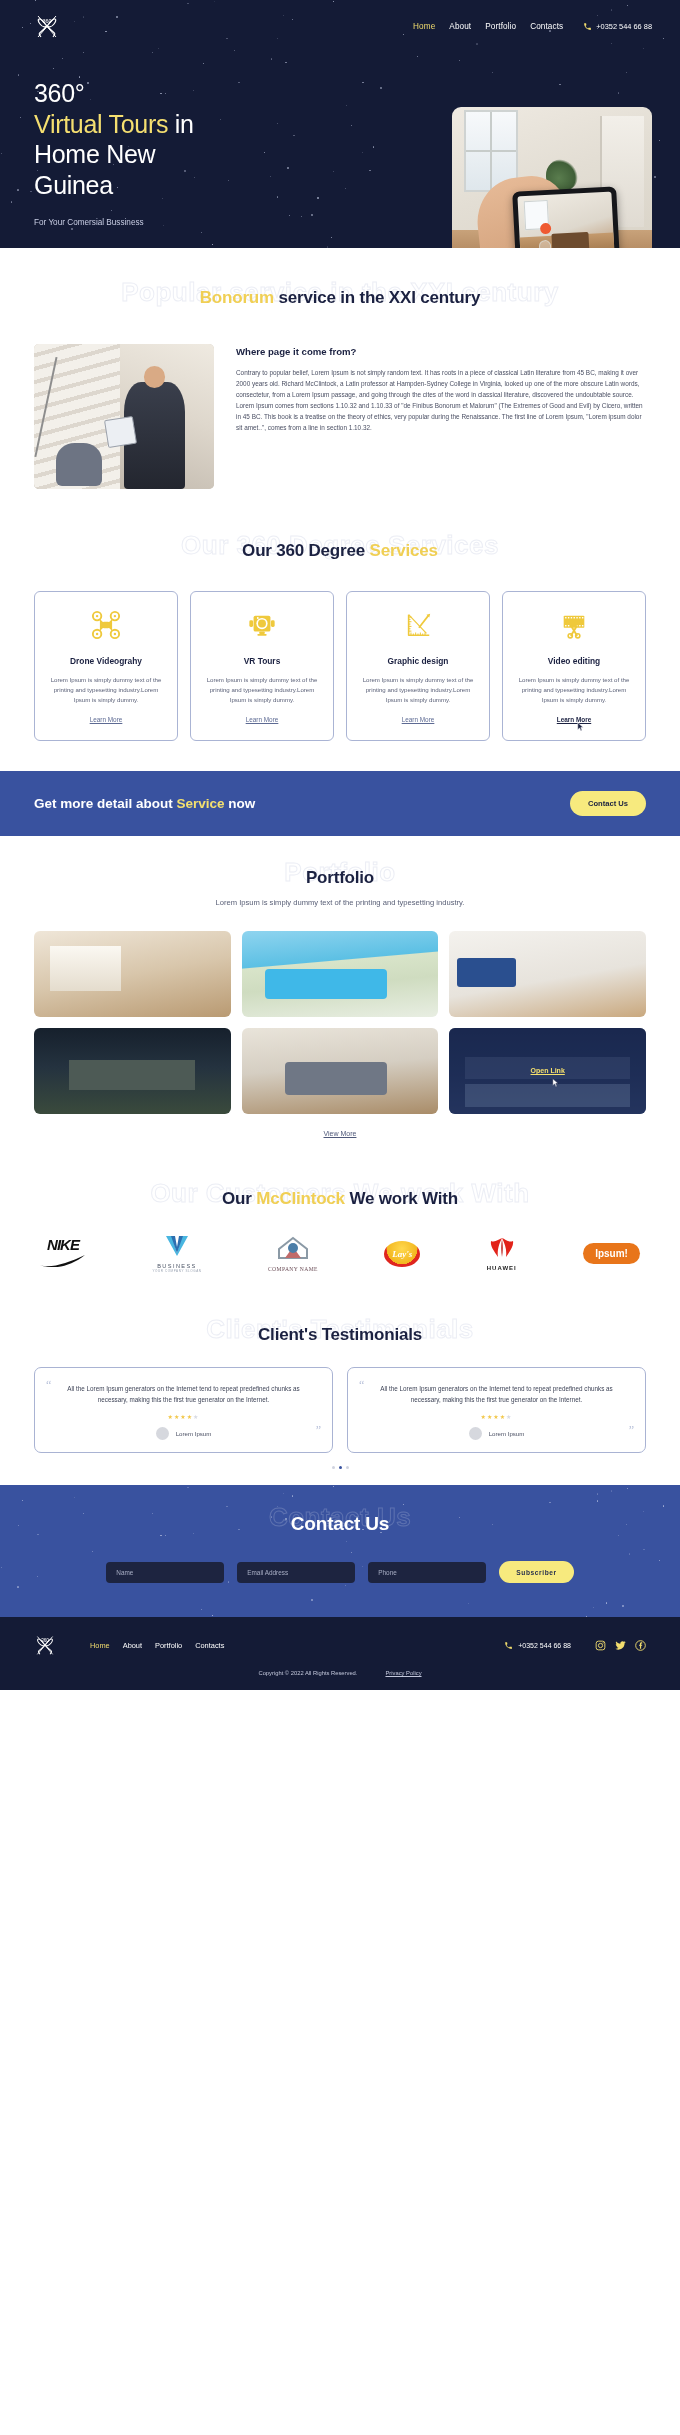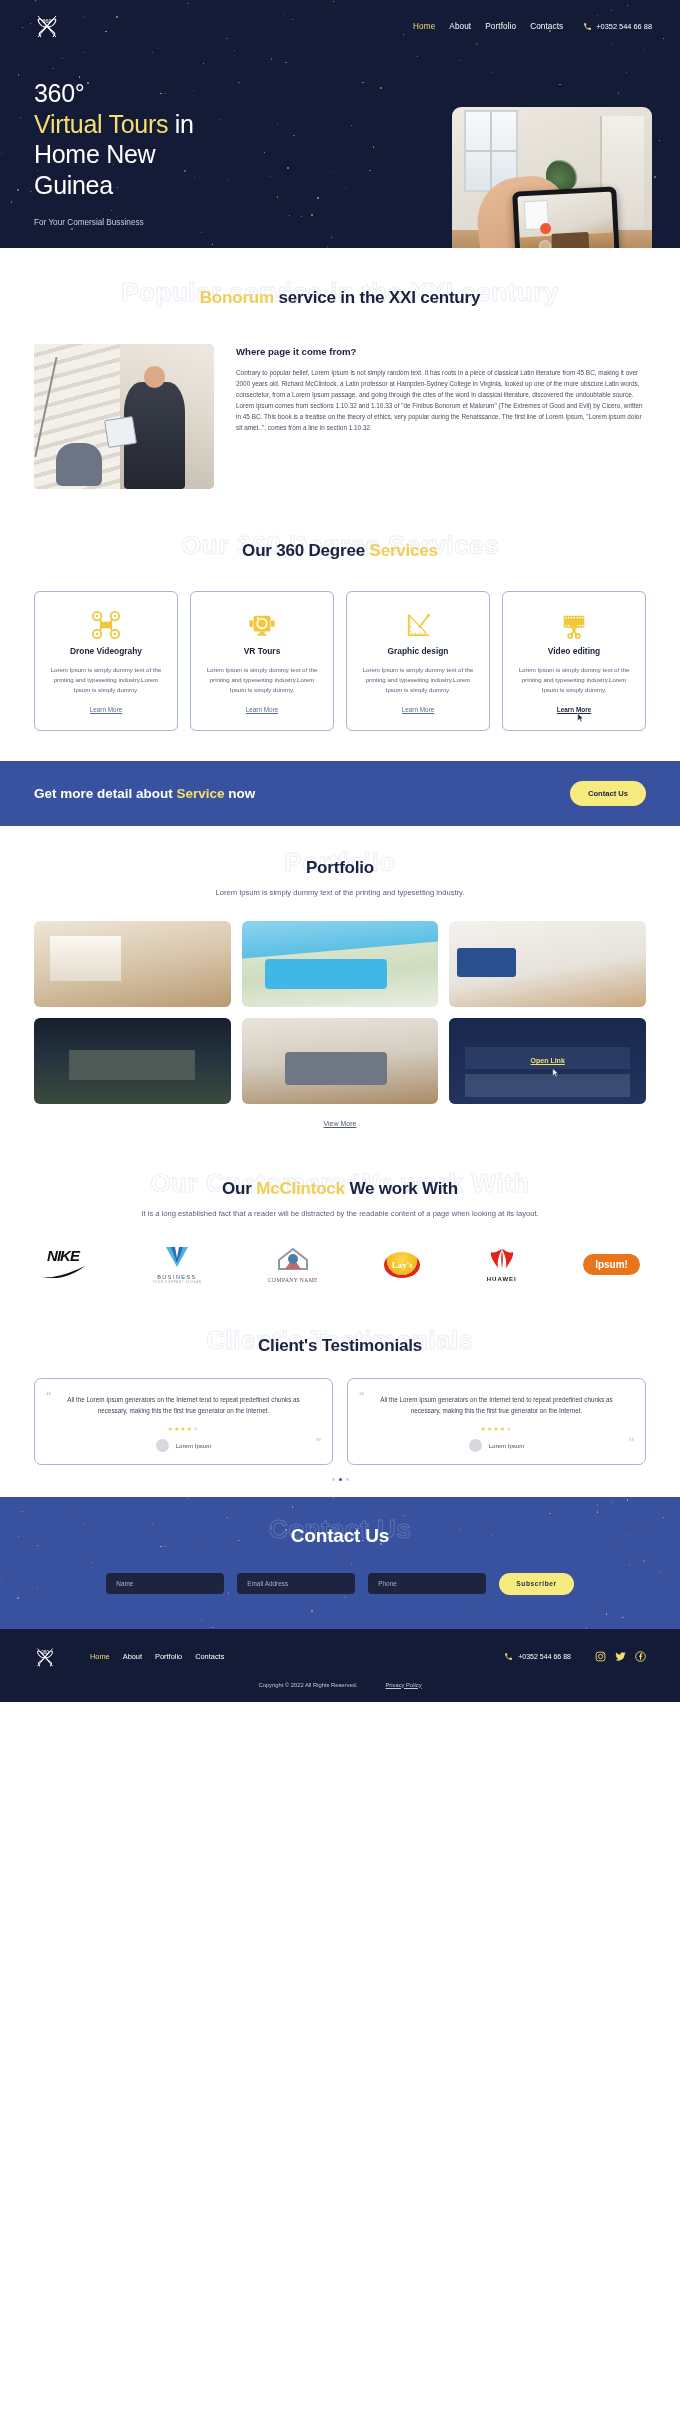--- a/index.html
+++ b/index.html
@@ -247,21 +247,21 @@
     border: 1px solid #aab4d4;
     border-radius: 6px;
     background: #fff;
     padding: 16px 10px 14px;
     text-align: center;
     position: relative;
   }
   .card-icon { height: 34px; display:flex; align-items:center; justify-content:center; }
   .card-icon svg { width: 30px; height: 30px; }
   .card-title {
-    margin-top: 4px;
+    margin-top: 14px;
     font-size: 8.4px;
     font-weight: bold;
     color: #1b2141;
   }
   .card-desc {
     margin-top: 9px;
     font-size: 6.1px;
     line-height: 1.62;
     color: #5b6178;
   }
@@ -369,21 +369,21 @@
   .logo-item { text-align: center; }
   .nike { font-size: 15px; font-weight: bold; font-style: italic; color:#111; letter-spacing:-1px; }
   .biz-name { font-size: 5.6px; letter-spacing: 1.4px; color:#4c5566; margin-top:2px; }
   .biz-sub { font-size: 3px; letter-spacing:.6px; color:#9aa3b2; }
   .cname { font-size: 5.6px; color:#6b4d57; letter-spacing:.4px; font-family:"Liberation Serif",serif; margin-top:2px;}
   .lays {
     width: 36px; height: 26px; border-radius: 50%;
     background: radial-gradient(circle at 50% 30%,#ffd84d,#f2b61e 60%,#e3261f 61%,#d0221c 100%);
     display:flex;align-items:center;justify-content:center;
   }
-  .lays span { color:#fff; font-size:9px; font-weight:bold; font-family:"Liberation Serif",serif; }
+  .lays span { color:#fff; font-size:9px; font-weight:bold; font-style:italic; font-family:"Liberation Serif",serif; }
   .huawei-name { font-size:6px; font-weight:bold; letter-spacing:1px; color:#1a1a1a; margin-top:2px;}
   .logo-pill {
     background:#e8751a; color:#fff; border-radius:13px;
     padding:5px 12px; font-size:10px; font-weight:bold;
   }
 
   
   .testi { padding: 26px 34px 16px; }
   .testi-row { display:flex; gap:14px; margin-top: 22px; }
   .testi-card {
@@ -831,21 +831,20 @@
 
     <a href="#" class="view-more">View More</a>
   </section>
 
   <section class="customers">
     <div class="heading-wrap">
       <div class="ghost">Our Customers We work With</div>
       <h2 class="h2">
         <span>Our </span><span class="hl">McClintock</span><span> We work With</span>
       </h2>
-      <p class="sec-sub">It is a long established fact that a reader will be distracted by the readable content of a page when looking at its layout.</p>
     </div>
 
     <div class="logos">
       <div class="logo-item">
         <div class="nike">NIKE</div>
         <svg width="46" height="12" viewBox="0 0 46 12">
           <path d="M0 10 C10 14 28 8 45 0 C30 12 12 15 0 10 Z" fill="#111"></path>
         </svg>
       </div>
 

